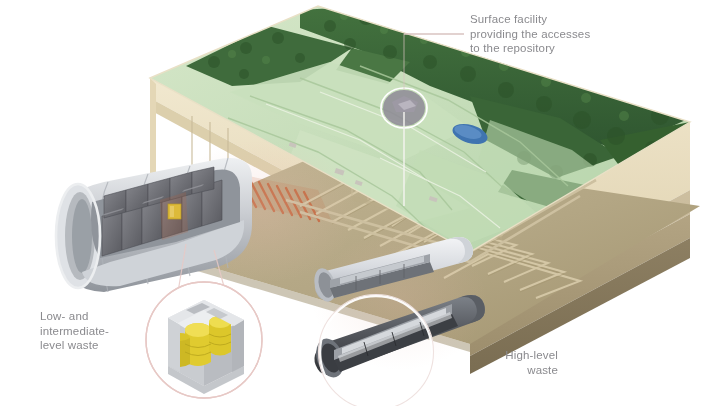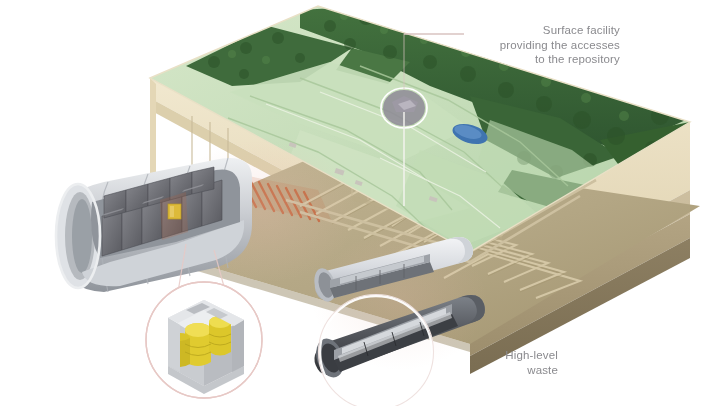--- a/index.html
+++ b/index.html
@@ -2,21 +2,21 @@
 <html><head>
 <meta charset="utf-8">
 <style>
   html,body{margin:0;padding:0;background:#ffffff;}
   body{width:720px;height:406px;overflow:hidden;
        font-family:"Liberation Sans", sans-serif;}
   #stage{position:relative;width:720px;height:406px;background:#ffffff;overflow:hidden;}
   svg.layer{position:absolute;left:0;top:0;width:720px;height:406px;}
   .lbl{position:absolute;color:#8a8a8e;font-size:11.5px;line-height:14.5px;
        letter-spacing:.15px;white-space:pre-line;}
-  #lbl-surface{left:470px;top:23px;width:150px;text-align:right;}
+  #lbl-surface{left:470px;top:12px;width:150px;text-align:left;}
   #lbl-low{left:40px;top:309px;width:110px;text-align:left;}
   #lbl-high{left:448px;top:348px;width:110px;text-align:right;}
 </style>
 </head>
 <body>
 
 <div id="stage">
 
   <svg class="layer" viewBox="0 0 720 406">
     <defs>
@@ -409,17 +409,20 @@
       <circle cx="376" cy="352" r="56" fill="none" stroke="#ffffff" stroke-width="2.4" opacity="0.95"></circle>
       <circle cx="376" cy="352" r="57.5" fill="none" stroke="#efe2e0" stroke-width="1.1"></circle>
     </g>
 
   </svg>
 
   <div class="lbl" id="lbl-surface">Surface facility
 providing the accesses
 to the repository</div>
 
+  <div class="lbl" id="lbl-low">Low- and
+intermediate-
+level waste</div>
 
   <div class="lbl" id="lbl-high">High-level
 waste</div>
 
 </div>
 
 </body></html>

